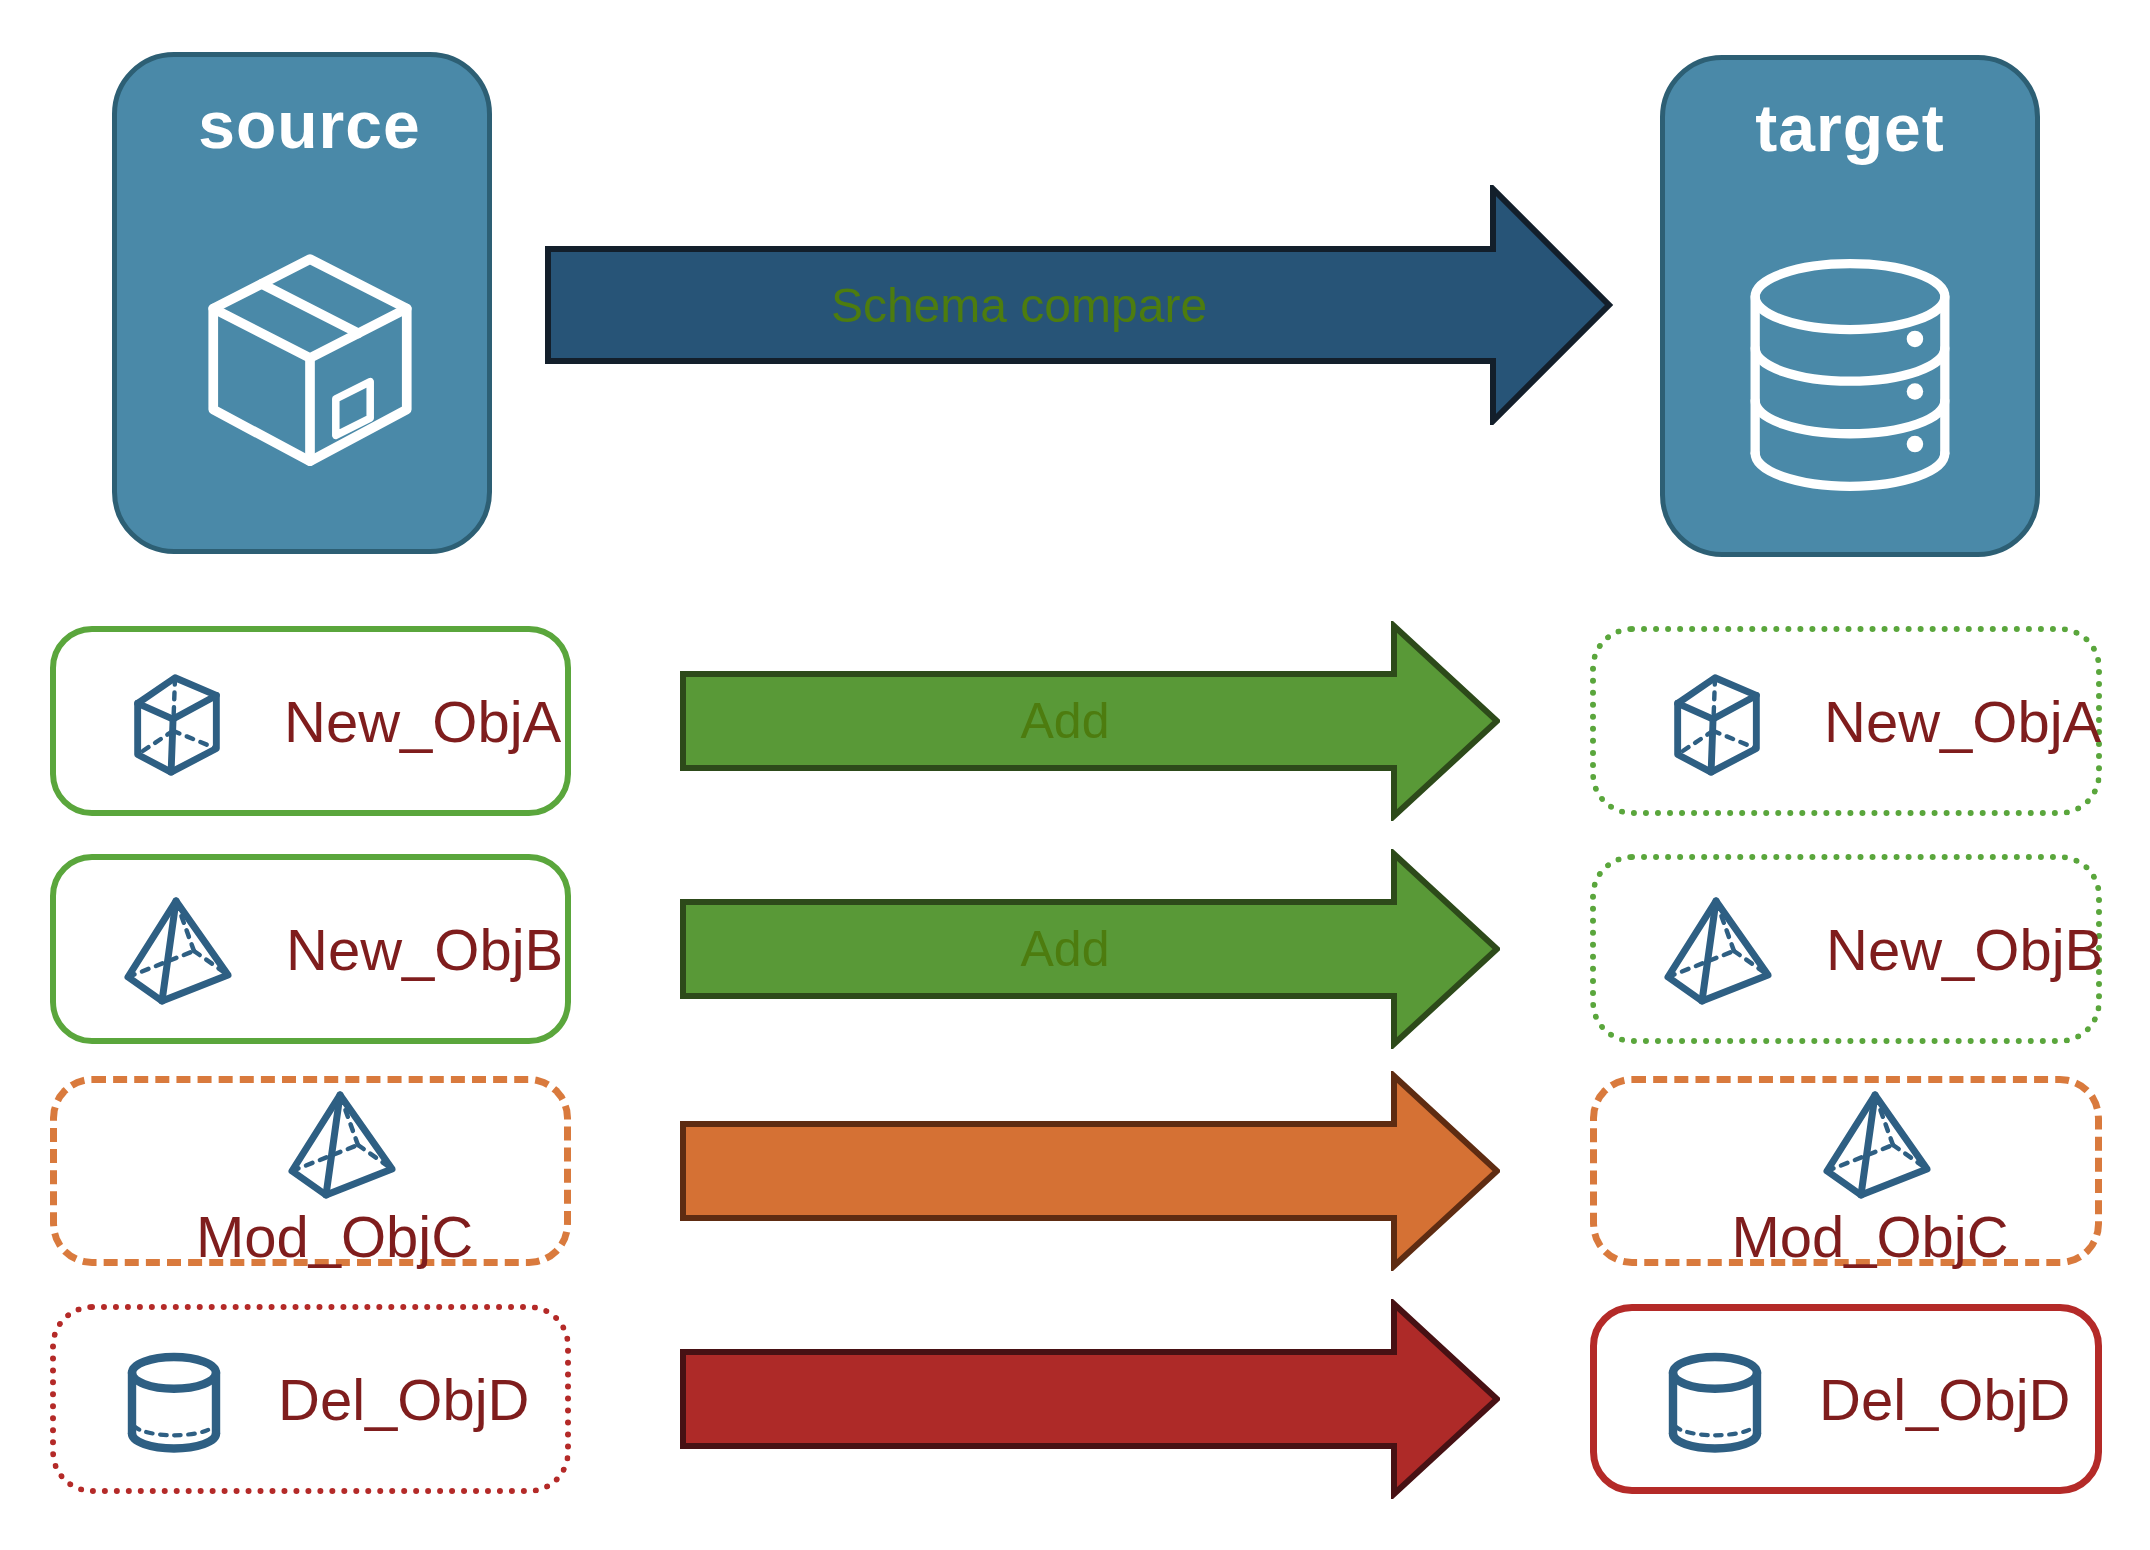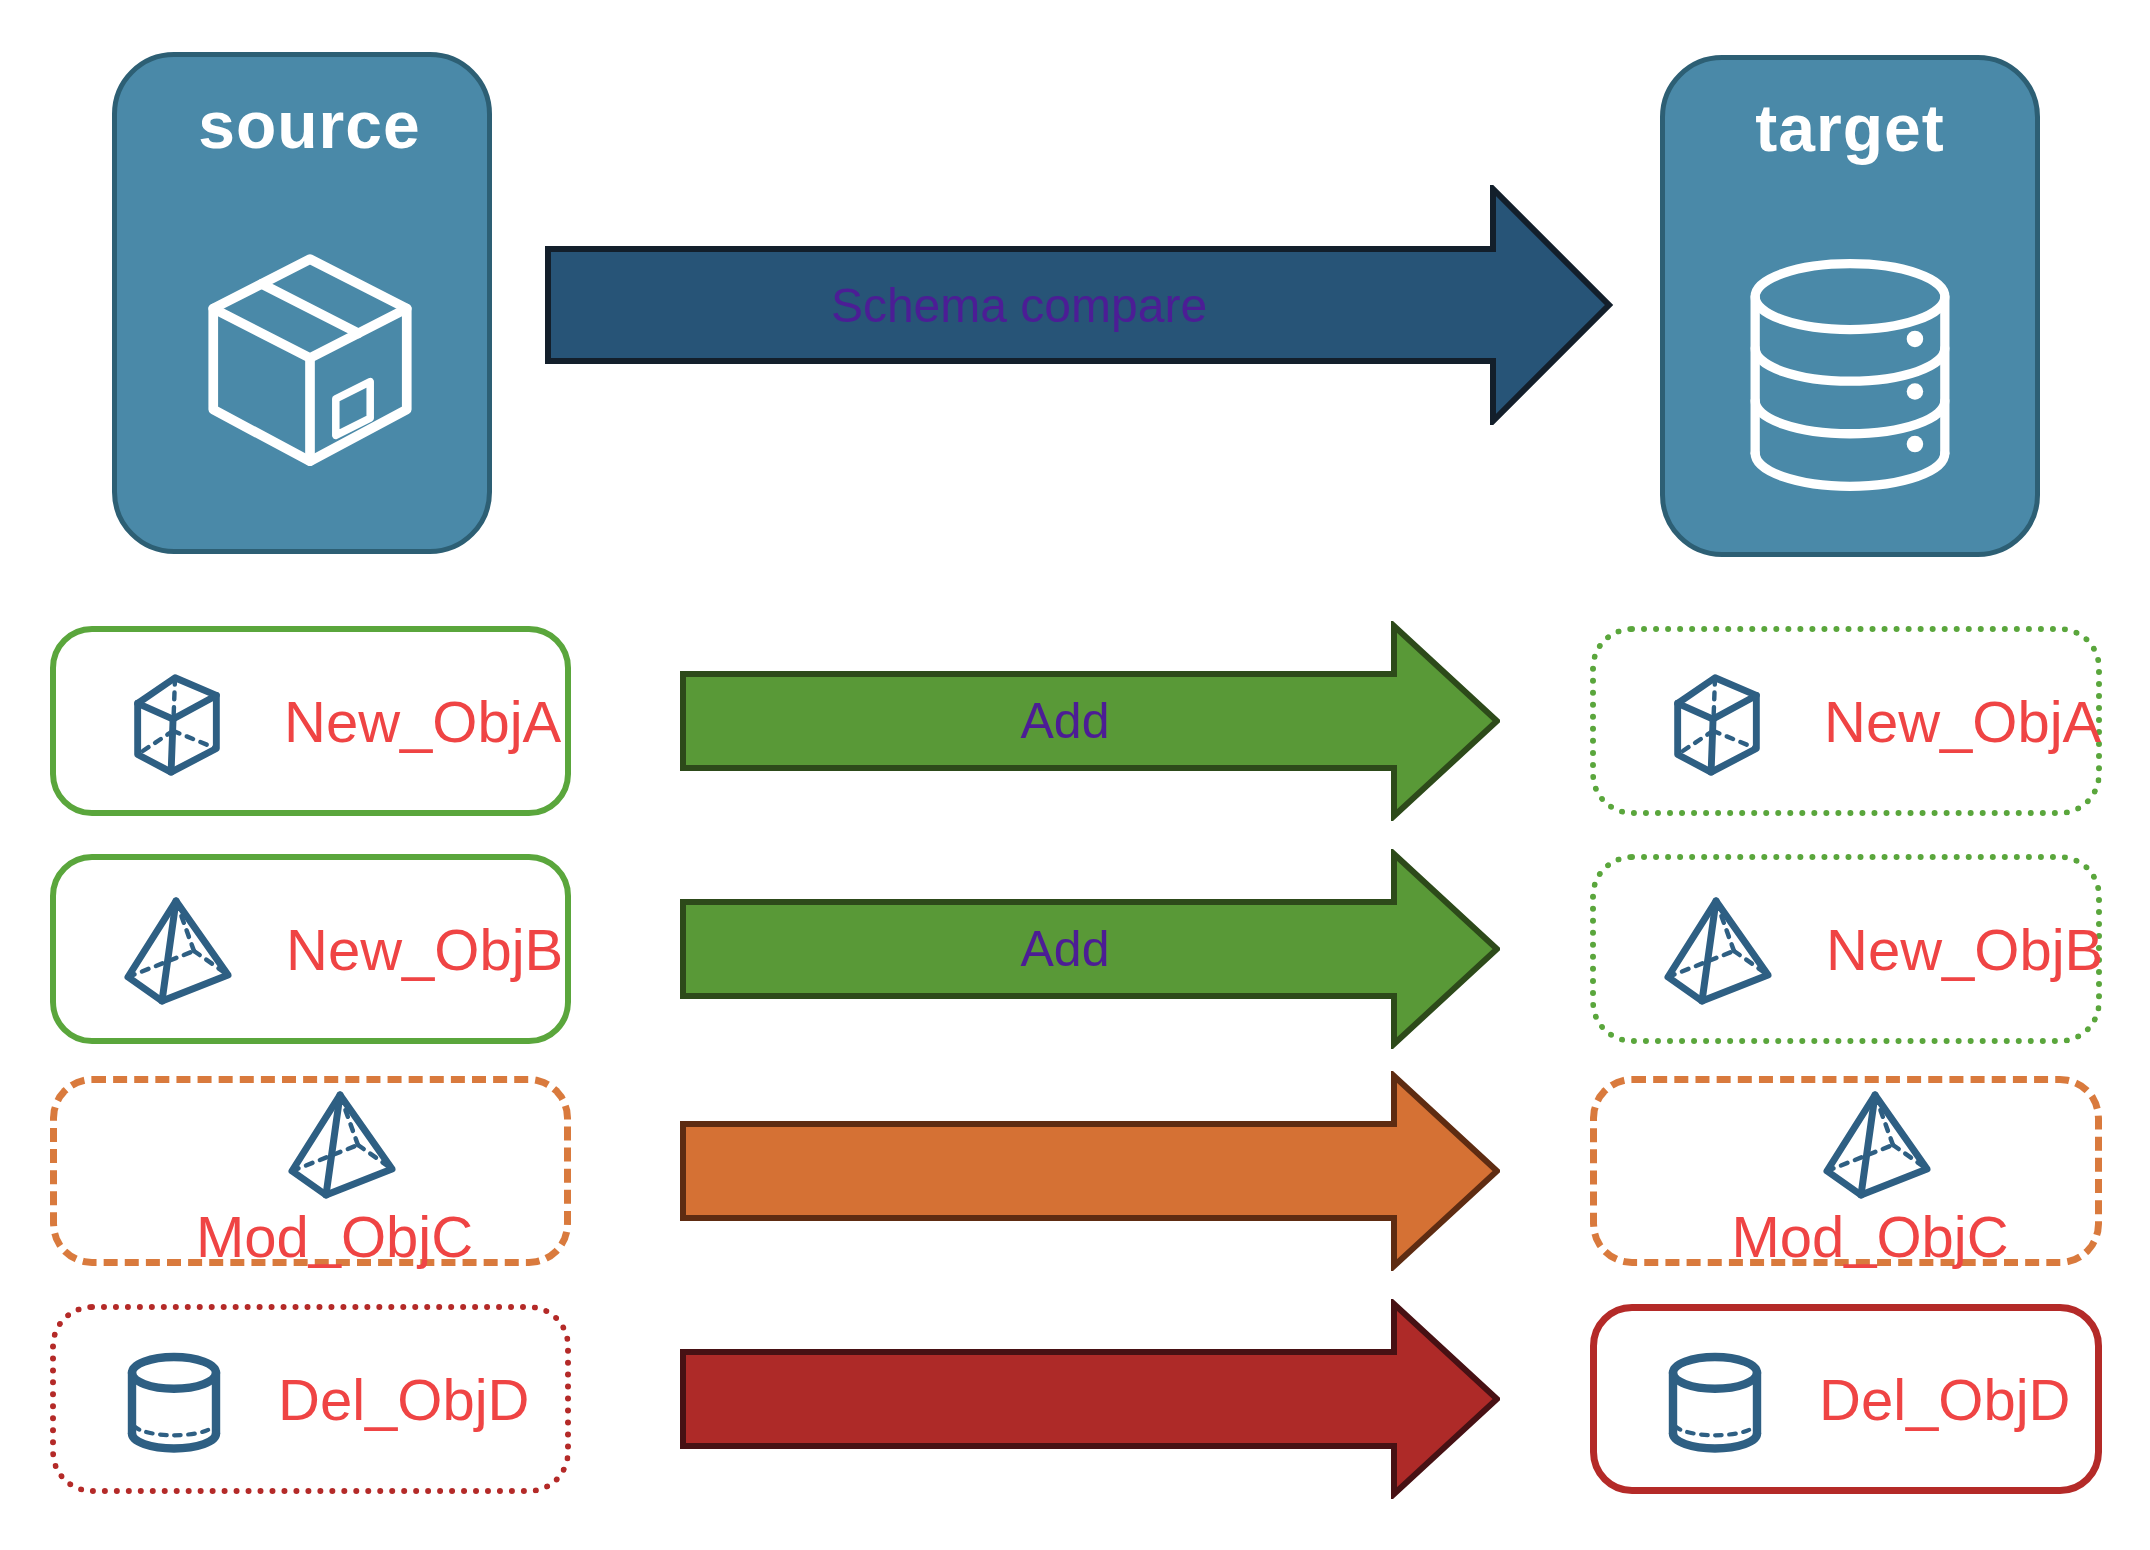--- a/index.html
+++ b/index.html
@@ -16,33 +16,33 @@
   .entity.source{left:112px;top:52px;padding-left:15px;}
   .entity.target{left:1660px;top:55px;gap:28px;}
   .entity-title{
     margin-top:30px;color:#ffffff;font-size:66px;font-weight:bold;letter-spacing:1px;
   }
   .entity-icon{flex:1;display:flex;align-items:center;justify-content:center;margin-top:4px;}
   
   .arrow-wrap{position:absolute;}
   .arrow-label{
     position:absolute;display:flex;align-items:center;justify-content:center;
-    color:#4c1d95;pointer-events:none;
+    color:#4d7c0f;pointer-events:none;
   }
   .schema-label{font-size:48px;}
   .row-label-text{font-size:50px;margin-left:28px;}
   
   .obj-card{
     position:absolute;height:190px;border-radius:42px;background:#ffffff;box-sizing:border-box;
     display:flex;align-items:center;
   }
   .obj-card.left{left:50px;width:521px;}
   .obj-card.right{left:1590px;width:512px;}
   .obj-card .icon{margin-left:62px;flex:0 0 auto;display:flex;}
-  .obj-card .obj-label{margin-left:48px;font-size:58px;color:#ef4444;white-space:nowrap;}
+  .obj-card .obj-label{margin-left:48px;font-size:58px;color:#7f1d1d;white-space:nowrap;}
   .b-green-solid {border:6px solid  #5aa63c;}
   .b-green-dotted{border:6px dotted #5aa63c;}
   .b-orange-dash {border:7px dashed #d97a3d;flex-direction:column;}
   .b-red-dotted  {border:6px dotted #b42a28;}
   .b-red-solid   {border:7px solid  #b42a28;}
   .icon-stroke{stroke:#2e5f83;fill:none;stroke-linejoin:round;stroke-linecap:round;}
   .white-stroke{stroke:#ffffff;fill:none;stroke-linejoin:round;stroke-linecap:round;}
 </style>
 </head>
 <body>

